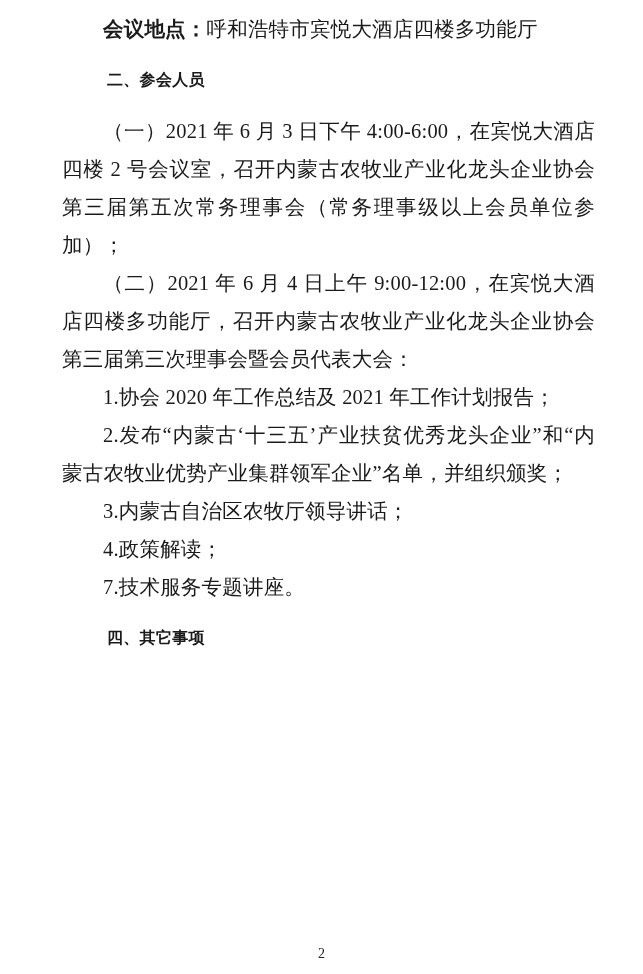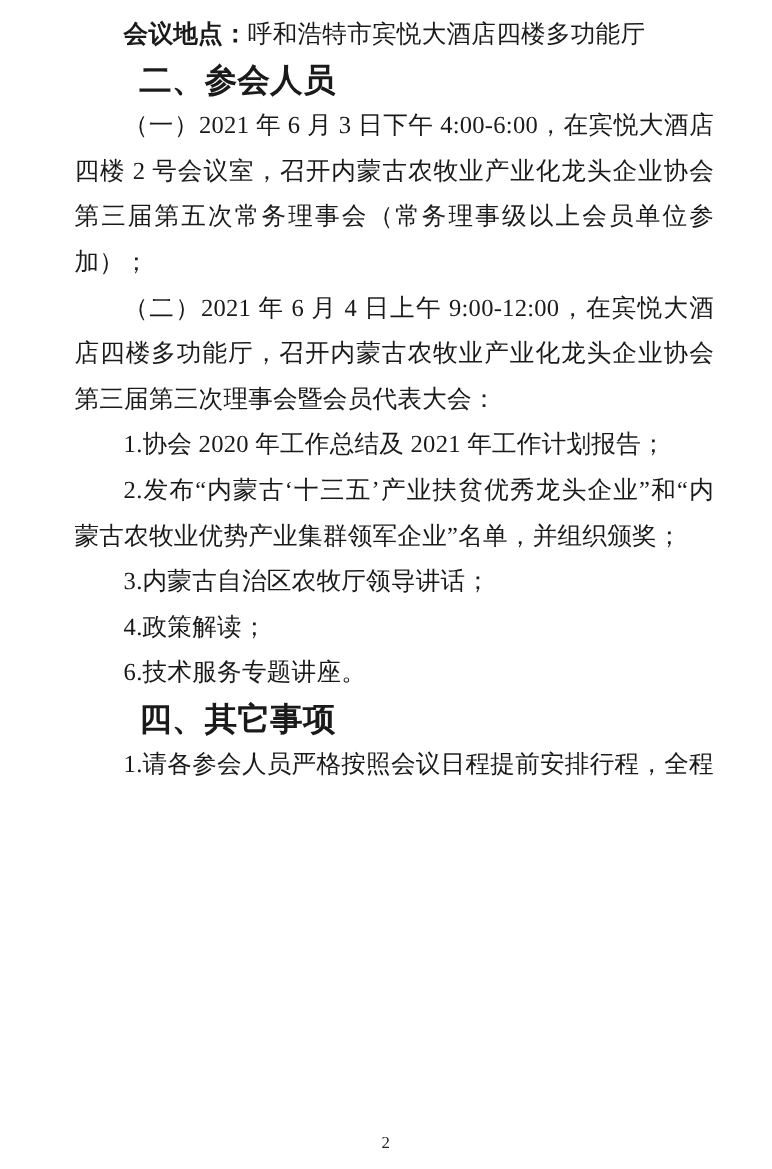--- a/index.html
+++ b/index.html
@@ -29,23 +29,23 @@
     text-justify: inter-ideograph;
     margin: 0;
     letter-spacing: 0.2px;
   }
   .indent {
     text-indent: 2em;
   }
   .heading {
     font-weight: bold;
     text-indent: 2em;
-    font-size: 27px;
+    font-size: 16px;
     line-height: 38px;
-    margin: 0;
+    margin: 13px;
     letter-spacing: 0.3px;
   }
   .lead-bold {
     font-weight: bold;
   }
   .page-number {
     position: absolute;
     bottom: 12px;
     left: 0;
     width: 100%;
@@ -74,20 +74,19 @@
   <p class="para indent">（二）2021 年 6 月 4 日上午 9:00-12:00，在宾悦大酒店四楼多功能厅，召开内蒙古农牧业产业化龙头企业协会第三届第三次理事会暨会员代表大会：</p>
 
   <p class="para indent">1.协会 2020 年工作总结及 2021 年工作计划报告；</p>
 
   <p class="para indent">2.发布“内蒙古‘十三五’产业扶贫优秀龙头企业”和“内蒙古农牧业优势产业集群领军企业”名单，并组织颁奖；</p>
 
   <p class="para indent">3.内蒙古自治区农牧厅领导讲话；</p>
 
   <p class="para indent">4.政策解读；</p>
 
-  <p class="para indent">6.技术服务专题讲座。</p>
+  <p class="para indent">7.技术服务专题讲座。</p>
 
   <p class="heading">四、其它事项</p>
 
-  <p class="para indent">1.请各参会人员严格按照会议日程提前安排行程，全程</p>
 
   <div class="page-number">2</div>
 </div>
 
 </body></html>

